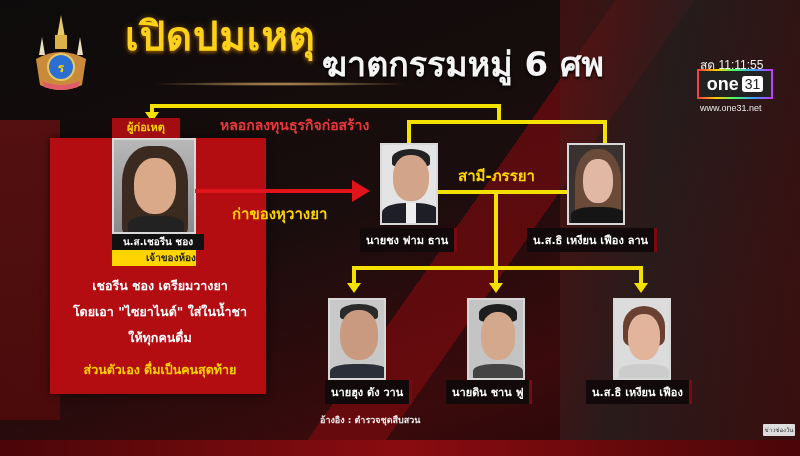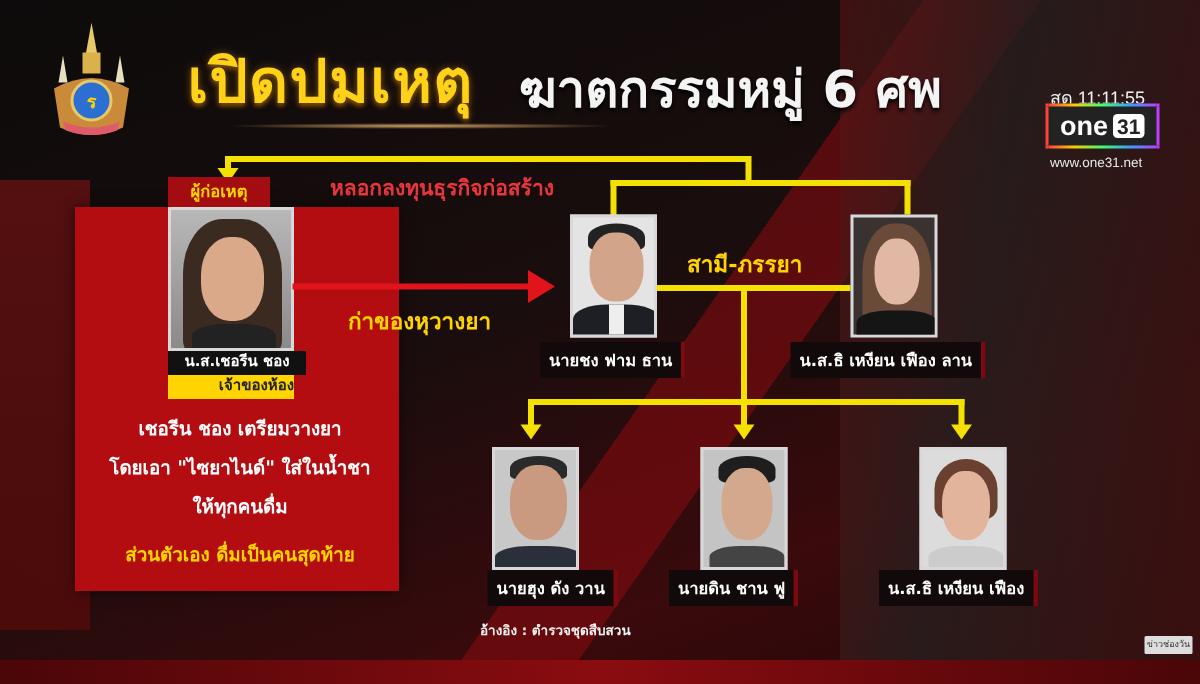--- a/index.html
+++ b/index.html
@@ -8,31 +8,31 @@
     background:
       linear-gradient(125deg, transparent 0 55%, rgba(140,10,15,0.55) 55% 62%, transparent 62%),
       linear-gradient(160deg, #0d0b0b 0%, #1a0d0d 45%, #3a0a0c 75%, #220607 100%); }
   .bg-right { position:absolute; left:560px; top:0; width:240px; height:456px;
     background: linear-gradient(100deg, rgba(90,20,20,0.6), rgba(40,30,30,0.85) 40%, rgba(60,15,15,0.9)); }
   .bg-left { position:absolute; left:0; top:120px; width:60px; height:300px;
     background: linear-gradient(180deg, rgba(150,20,20,0.5), rgba(90,10,10,0.7)); }
   .bg-bottom { position:absolute; left:0; top:440px; width:800px; height:16px; background:linear-gradient(90deg,#4a0608,#8a0c10,#4a0608); }
 
   .emblem { position:absolute; left:32px; top:15px; width:58px; height:80px; }
-  .title { position:absolute; left:125px; top:16px; height:70px; display:flex; align-items:flex-end;gap:24px; }
+  .title { position:absolute; left:125px; top:4px; height:70px; display:flex; align-items:flex-start; }
   .title-yellow { font-size:40px; font-weight:bold; color:#ffd21a; text-shadow:0 2px 3px #7a4a00, 0 0 6px rgba(255,180,0,0.35); letter-spacing:1px; }
   .title-white { font-size:34px; font-weight:bold; color:#f4f4f4; margin-left:6px; text-shadow:0 2px 3px #000;margin-top:33px; }
   .title-glow { position:absolute; left:150px; top:82px; width:260px; height:4px; background:radial-gradient(ellipse, rgba(255,200,120,0.8), transparent 70%); }
 
   .live { position:absolute; left:700px; top:55px; font-size:12px; color:#f0f0f0; font-family:"Liberation Sans", sans-serif; }
   .logo { position:absolute; left:697px; top:69px; width:76px; height:30px; border-radius:7px;
     border:2px solid; border-image: linear-gradient(90deg,#ff3c3c,#ffcc00,#3cff6a,#3c9cff,#c03cff) 1;
     background:#222; display:flex; align-items:center; justify-content:center; gap:3px; }
   .logo-one { font-size:18px; font-weight:bold; color:#fff; font-family:"Liberation Sans", sans-serif; }
-  .logo-31 { font-size:14px; font-weight:bold; background:#fff; color:#222; padding:0 3px; border-radius:3px; font-family:"Liberation Sans", sans-serif; }
+  .logo-31 { font-size:14px; font-weight:normal; background:#fff; color:#222; padding:0 3px; border-radius:3px; font-family:"Liberation Sans", sans-serif; }
   .url { position:absolute; left:700px; top:103px; font-size:9px; color:#e8e8e8; font-family:"Liberation Sans", sans-serif; }
 
   .line { position:absolute; background:#f5e100; }
   .arrow-down { position:absolute; width:0; height:0; border-left:7px solid transparent; border-right:7px solid transparent; border-top:10px solid #f5e100; }
 
   .red-text { position:absolute; color:#e8373c; font-weight:bold; font-size:14px; }
   .white-text { position:absolute; color:#fff; font-weight:bold; }
   .yellow-text { position:absolute; color:#ffd400; font-weight:bold; }
 
   .red-arrow-line { position:absolute; left:195px; top:189px; width:160px; height:4px; background:#e0141a; }

